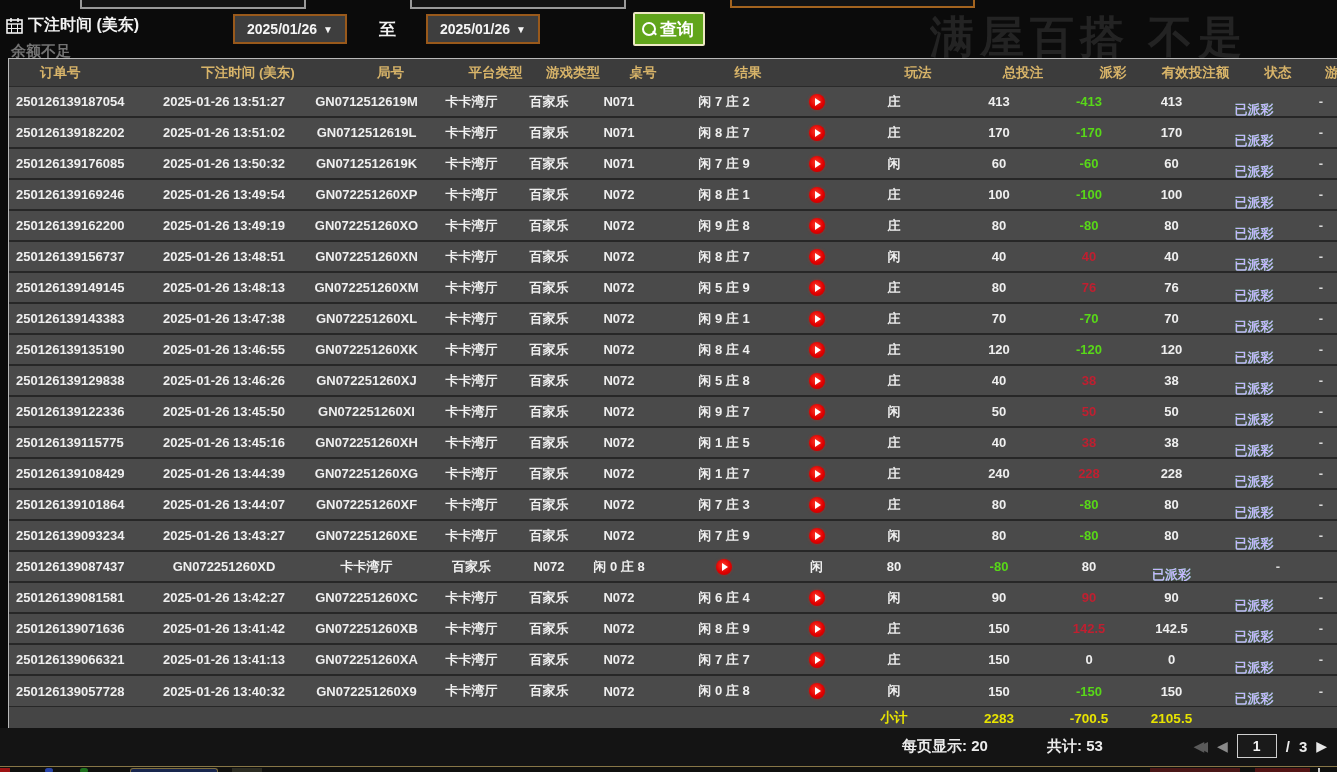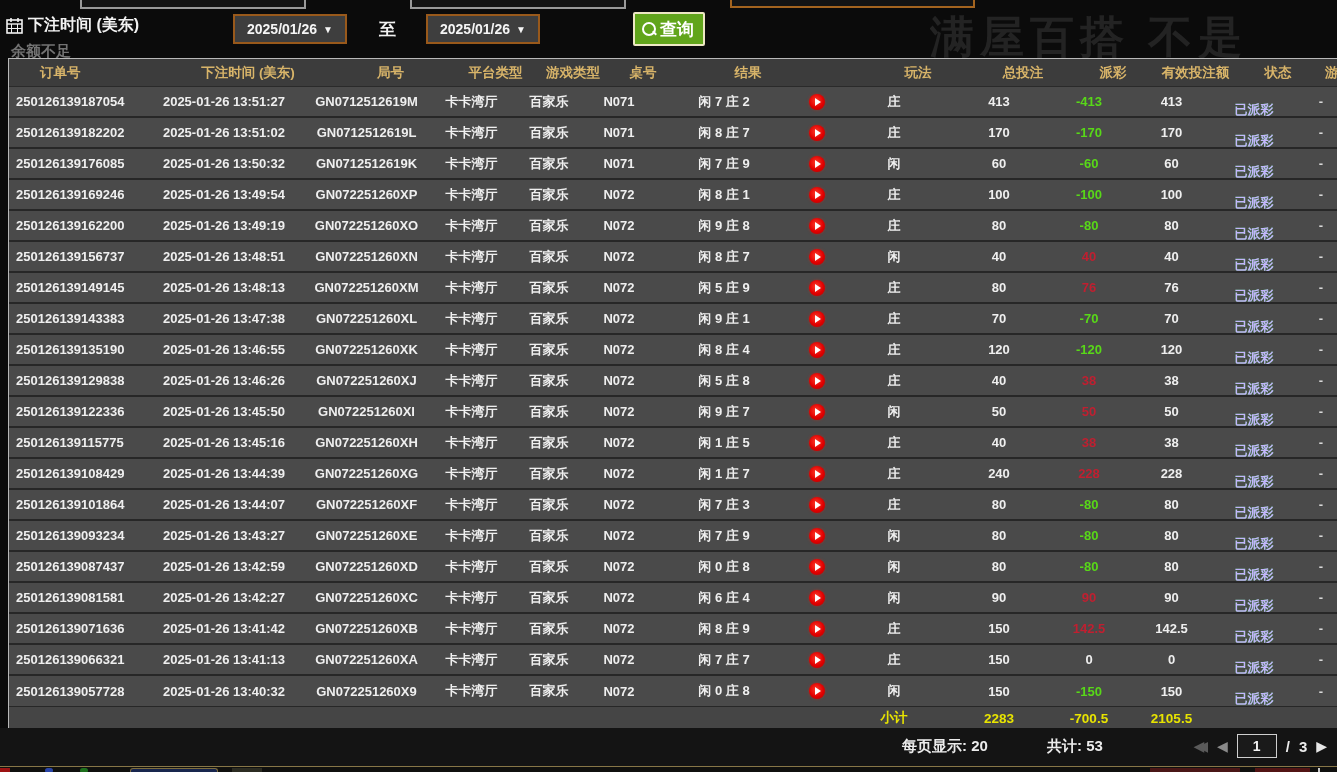--- a/index.html
+++ b/index.html
@@ -410,21 +410,20 @@
           </div>
         <div class="cell">闲</div>
         <div class="cell">80</div>
         <div class="cell pay neg">-80</div>
         <div class="cell">80</div>
         <div class="cell status">已派彩</div>
         <div class="cell mode">-</div>
       </div>
         <div class="grid-row trow">
         <div class="cell order">250126139087437</div>
-        <div class="cell">2025-01-26 13:42:59</div>
         <div class="cell">GN072251260XD</div>
         <div class="cell">卡卡湾厅</div>
         <div class="cell">百家乐</div>
         <div class="cell">N072</div>
         <div class="cell">闲 0 庄 8</div>
         <div class="cell">
             <span class="play-icon"></span>
           </div>
         <div class="cell">闲</div>
         <div class="cell">80</div>

